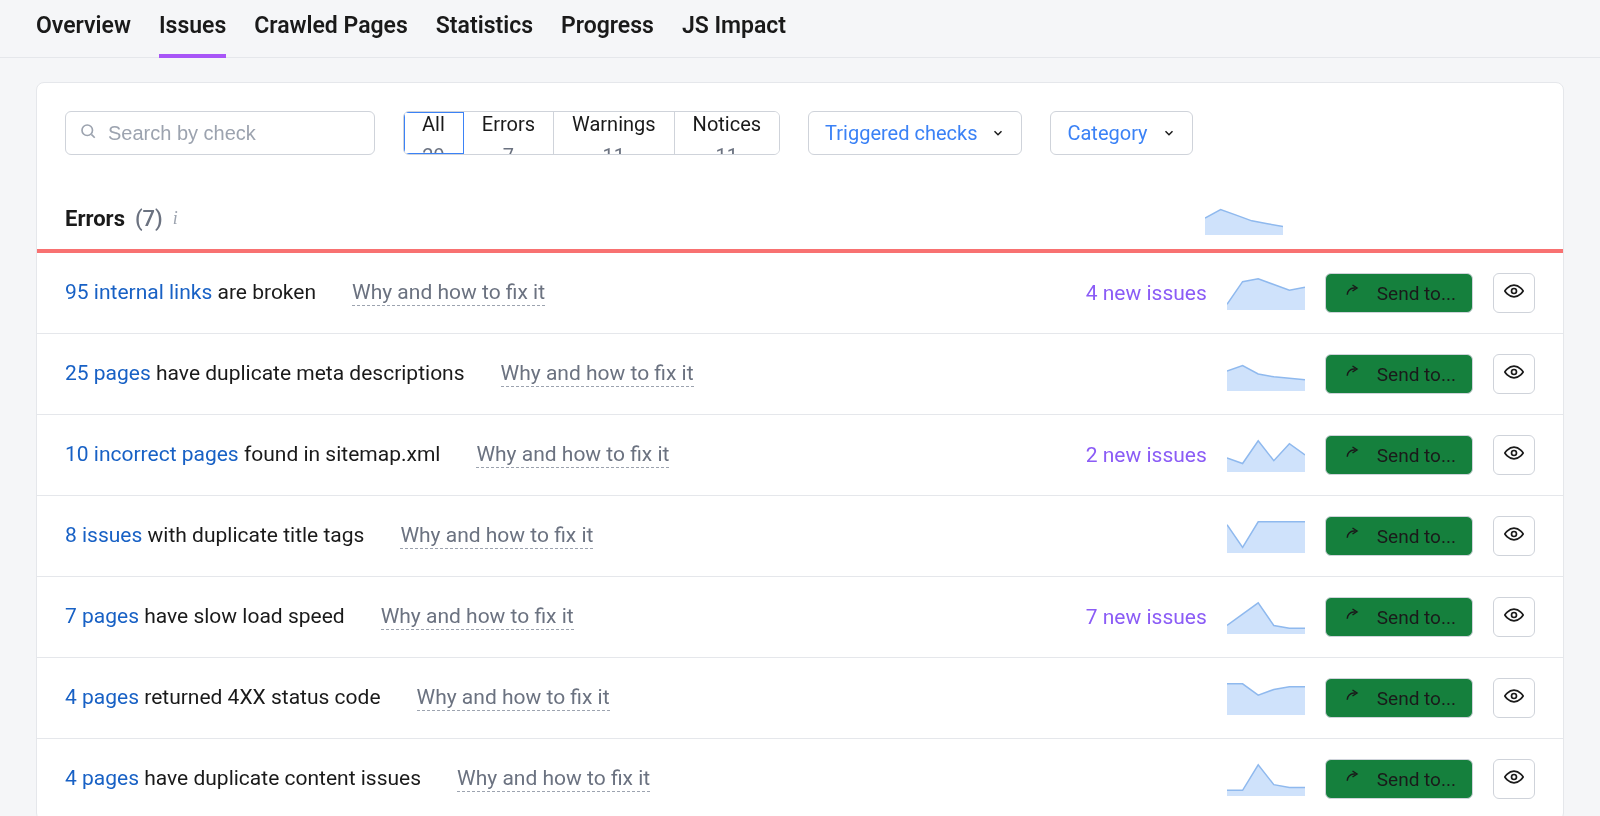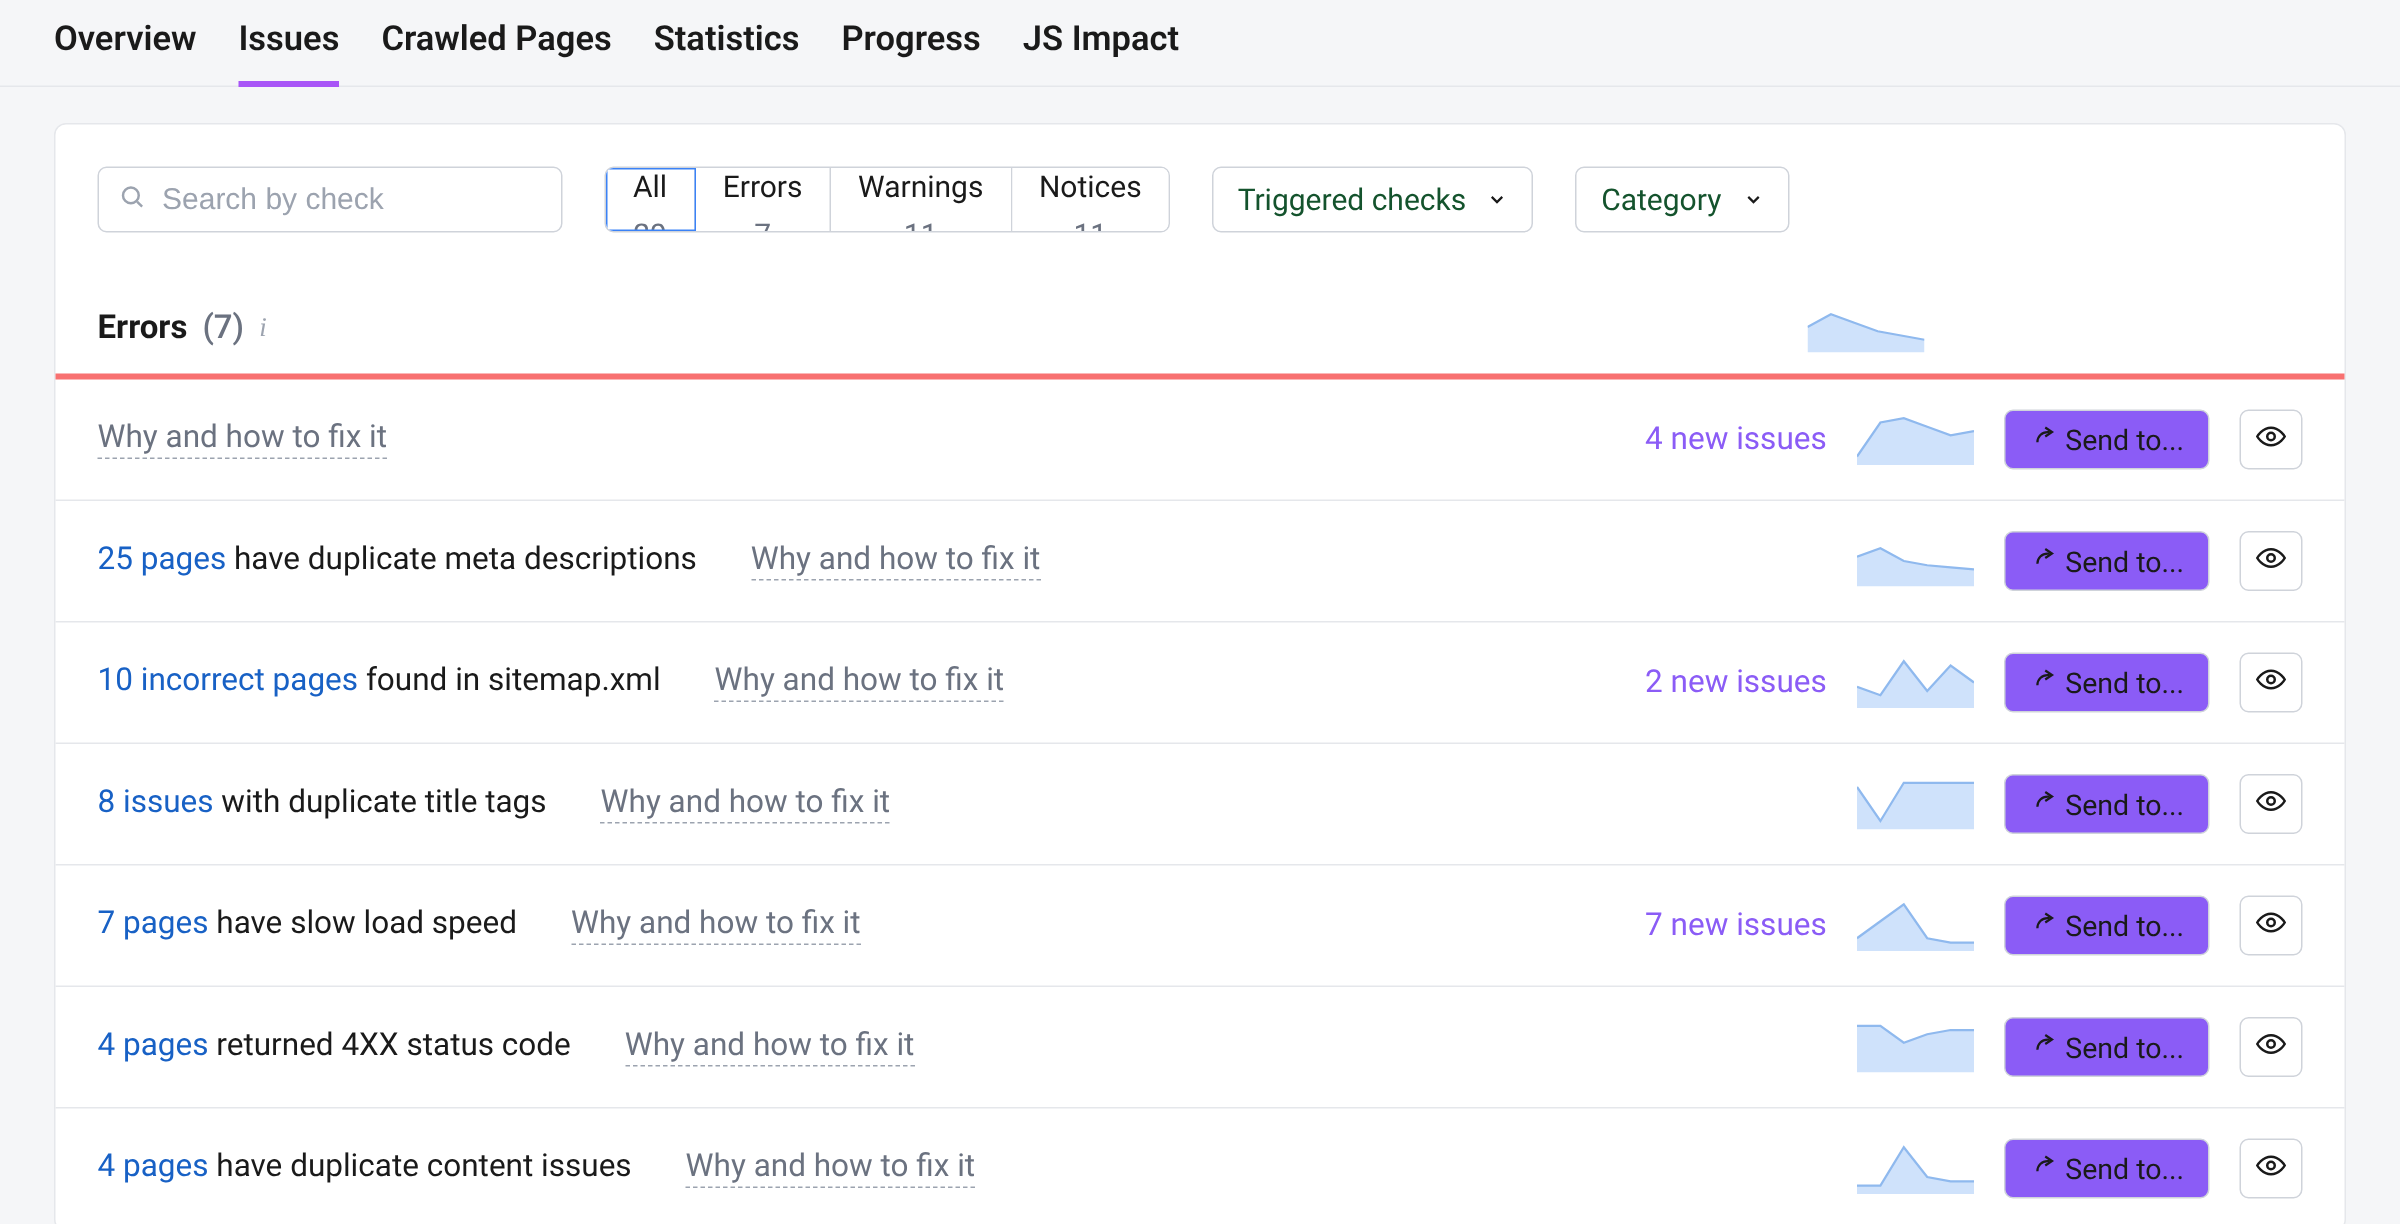--- a/index.html
+++ b/index.html
@@ -98,21 +98,21 @@
 
   .dropdown {
     height: 44px;
     border: 1px solid #cfd3da;
     border-radius: 6px;
     display: flex;
     align-items: center;
     gap: 14px;
     padding: 0 16px;
     font-size: 20px;
-    color: #14532d;
+    color: #3b82f6;
     cursor: pointer;
     background: #fff;
   }
   .chev { width: 14px; height: 14px; }
 
   
   .section-head {
     display: flex;
     align-items: center;
     justify-content: space-between;
@@ -163,24 +163,24 @@
     width: 78px; height: 34px;
     flex: 0 0 auto;
     cursor: pointer;
   }
   .spark svg { width: 100%; height: 100%; display: block; }
 
   .sendto {
     height: 40px;
     border: 1px solid #cfd3da;
     border-radius: 6px;
-    background: #8b5cf6;
-    display: flex;
-    align-items: center;
-    gap: 6px;
+    background: #15803d;
+    display: flex;
+    align-items: center;
+    gap: 17px;
     padding: 0 16px;
     font-size: 19px;
     color: #1a1a1a;
     cursor: pointer;
     flex: 0 0 auto;
   }
   .eye-btn {
     width: 42px; height: 40px;
     border: 1px solid #cfd3da;
     border-radius: 6px;
@@ -268,20 +268,21 @@
           <path d="M0 17 L15.6 8.5 L31.2 14.166666666666664 L46.8 19.833333333333332 L62.4 22.666666666666668 L78 25.5 L 78 34 L 0 34 Z" fill="#cfe2fb"></path>
           <path d="M0 17 L15.6 8.5 L31.2 14.166666666666664 L46.8 19.833333333333332 L62.4 22.666666666666668 L78 25.5 " fill="none" stroke="#8fb9ee" stroke-width="1.5"></path>
         </svg></div>
   </div>
 
   <div class="red-divider"></div>
 
   <div id="rows">
       <div class="row">
         <div class="row-text">
+          <span><span class="linkish">95 internal links</span><span class="desc"> are broken</span></span>
           <span class="why">Why and how to fix it</span>
         </div>
         <div class="new-issues">4 new issues</div>
         <div class="spark">
           <svg viewBox="0 0 78 34">
             <path d="M0 28.333333333333336 L15.6 5.666666666666664 L31.2 2.8333333333333357 L46.8 8.5 L62.4 14.166666666666664 L78 11.333333333333336 L 78 34 L 0 34 Z" fill="#cfe2fb"></path>
             <path d="M0 28.333333333333336 L15.6 5.666666666666664 L31.2 2.8333333333333357 L46.8 8.5 L62.4 14.166666666666664 L78 11.333333333333336 " fill="none" stroke="#8fb9ee" stroke-width="1.5"></path>
           </svg>
         </div>
         <div class="sendto">

